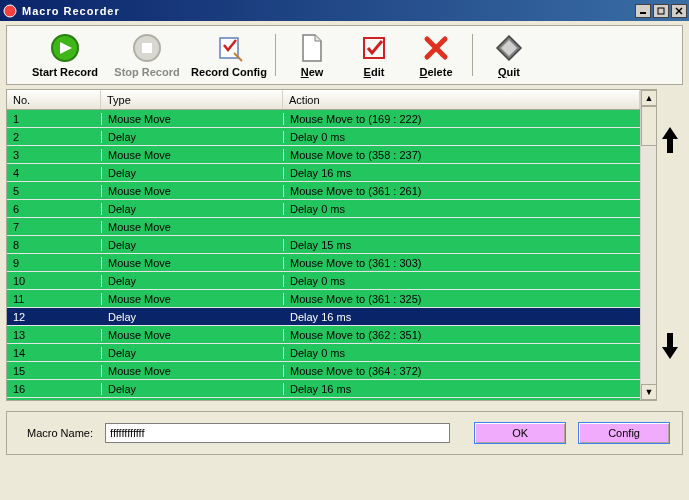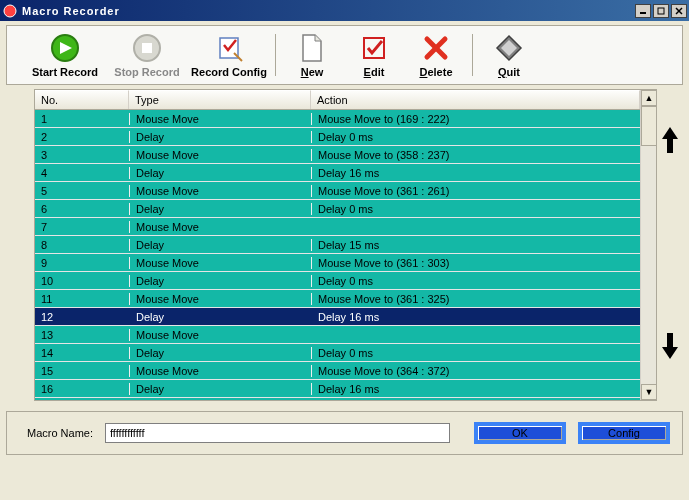--- a/index.html
+++ b/index.html
@@ -67,24 +67,23 @@
   }
   .tbtn .label .first { text-decoration: underline; }
   .sep {
     width: 1px;
     background: #aca899;
     margin: 4px 2px;
   }
   .grid-wrap {
     margin-top: 4px;
     border: 1px solid #aca899;
-    background: #14b8a6;
+    background: #22c55e;
     height: 312px;
     display: flex;
-    margin-left: 28px;
   }
   .grid {
     flex: 1;
     overflow: hidden;
     position: relative;
   }
   .grid-header {
     display: flex;
     background: #ece9d8;
     border-bottom: 1px solid #aca899;
@@ -169,22 +168,22 @@
     padding: 2px 4px;
     border: 1px solid #7f7f7f;
     width: 354px;
     height: 20px;
   }
   .bottom-panel .spacer { flex: 1; }
   .bottom-panel button {
     width: 94px; height: 22px;
     font-family: Tahoma, Arial, sans-serif;
     font-size: 11px;
-    background: #1d4ed8;
-    border: 4px solid #3b82f6;
+    background: #f0abfc;
+    border: 1px solid #3b82f6;
     box-shadow: inset 1px 1px 0 #fff, inset -1px -1px 0 #aca899;
     cursor: pointer;
   }
   svg { display: block; }
 </style>
 </head>
 <body>
 
 <div class="titlebar">
   <span class="app-icon">
@@ -347,20 +346,21 @@
               <div class="cell action">Mouse Move to (361 : 325)</div>
             </div>
             <div class="row sel">
               <div class="cell no">12</div>
               <div class="cell type">Delay</div>
               <div class="cell action">Delay 16 ms</div>
             </div>
             <div class="row">
               <div class="cell no">13</div>
               <div class="cell type">Mouse Move</div>
+              <div class="cell action">Mouse Move to (362 : 351)</div>
             </div>
             <div class="row">
               <div class="cell no">14</div>
               <div class="cell type">Delay</div>
               <div class="cell action">Delay 0 ms</div>
             </div>
             <div class="row">
               <div class="cell no">15</div>
               <div class="cell type">Mouse Move</div>
               <div class="cell action">Mouse Move to (364 : 372)</div>

